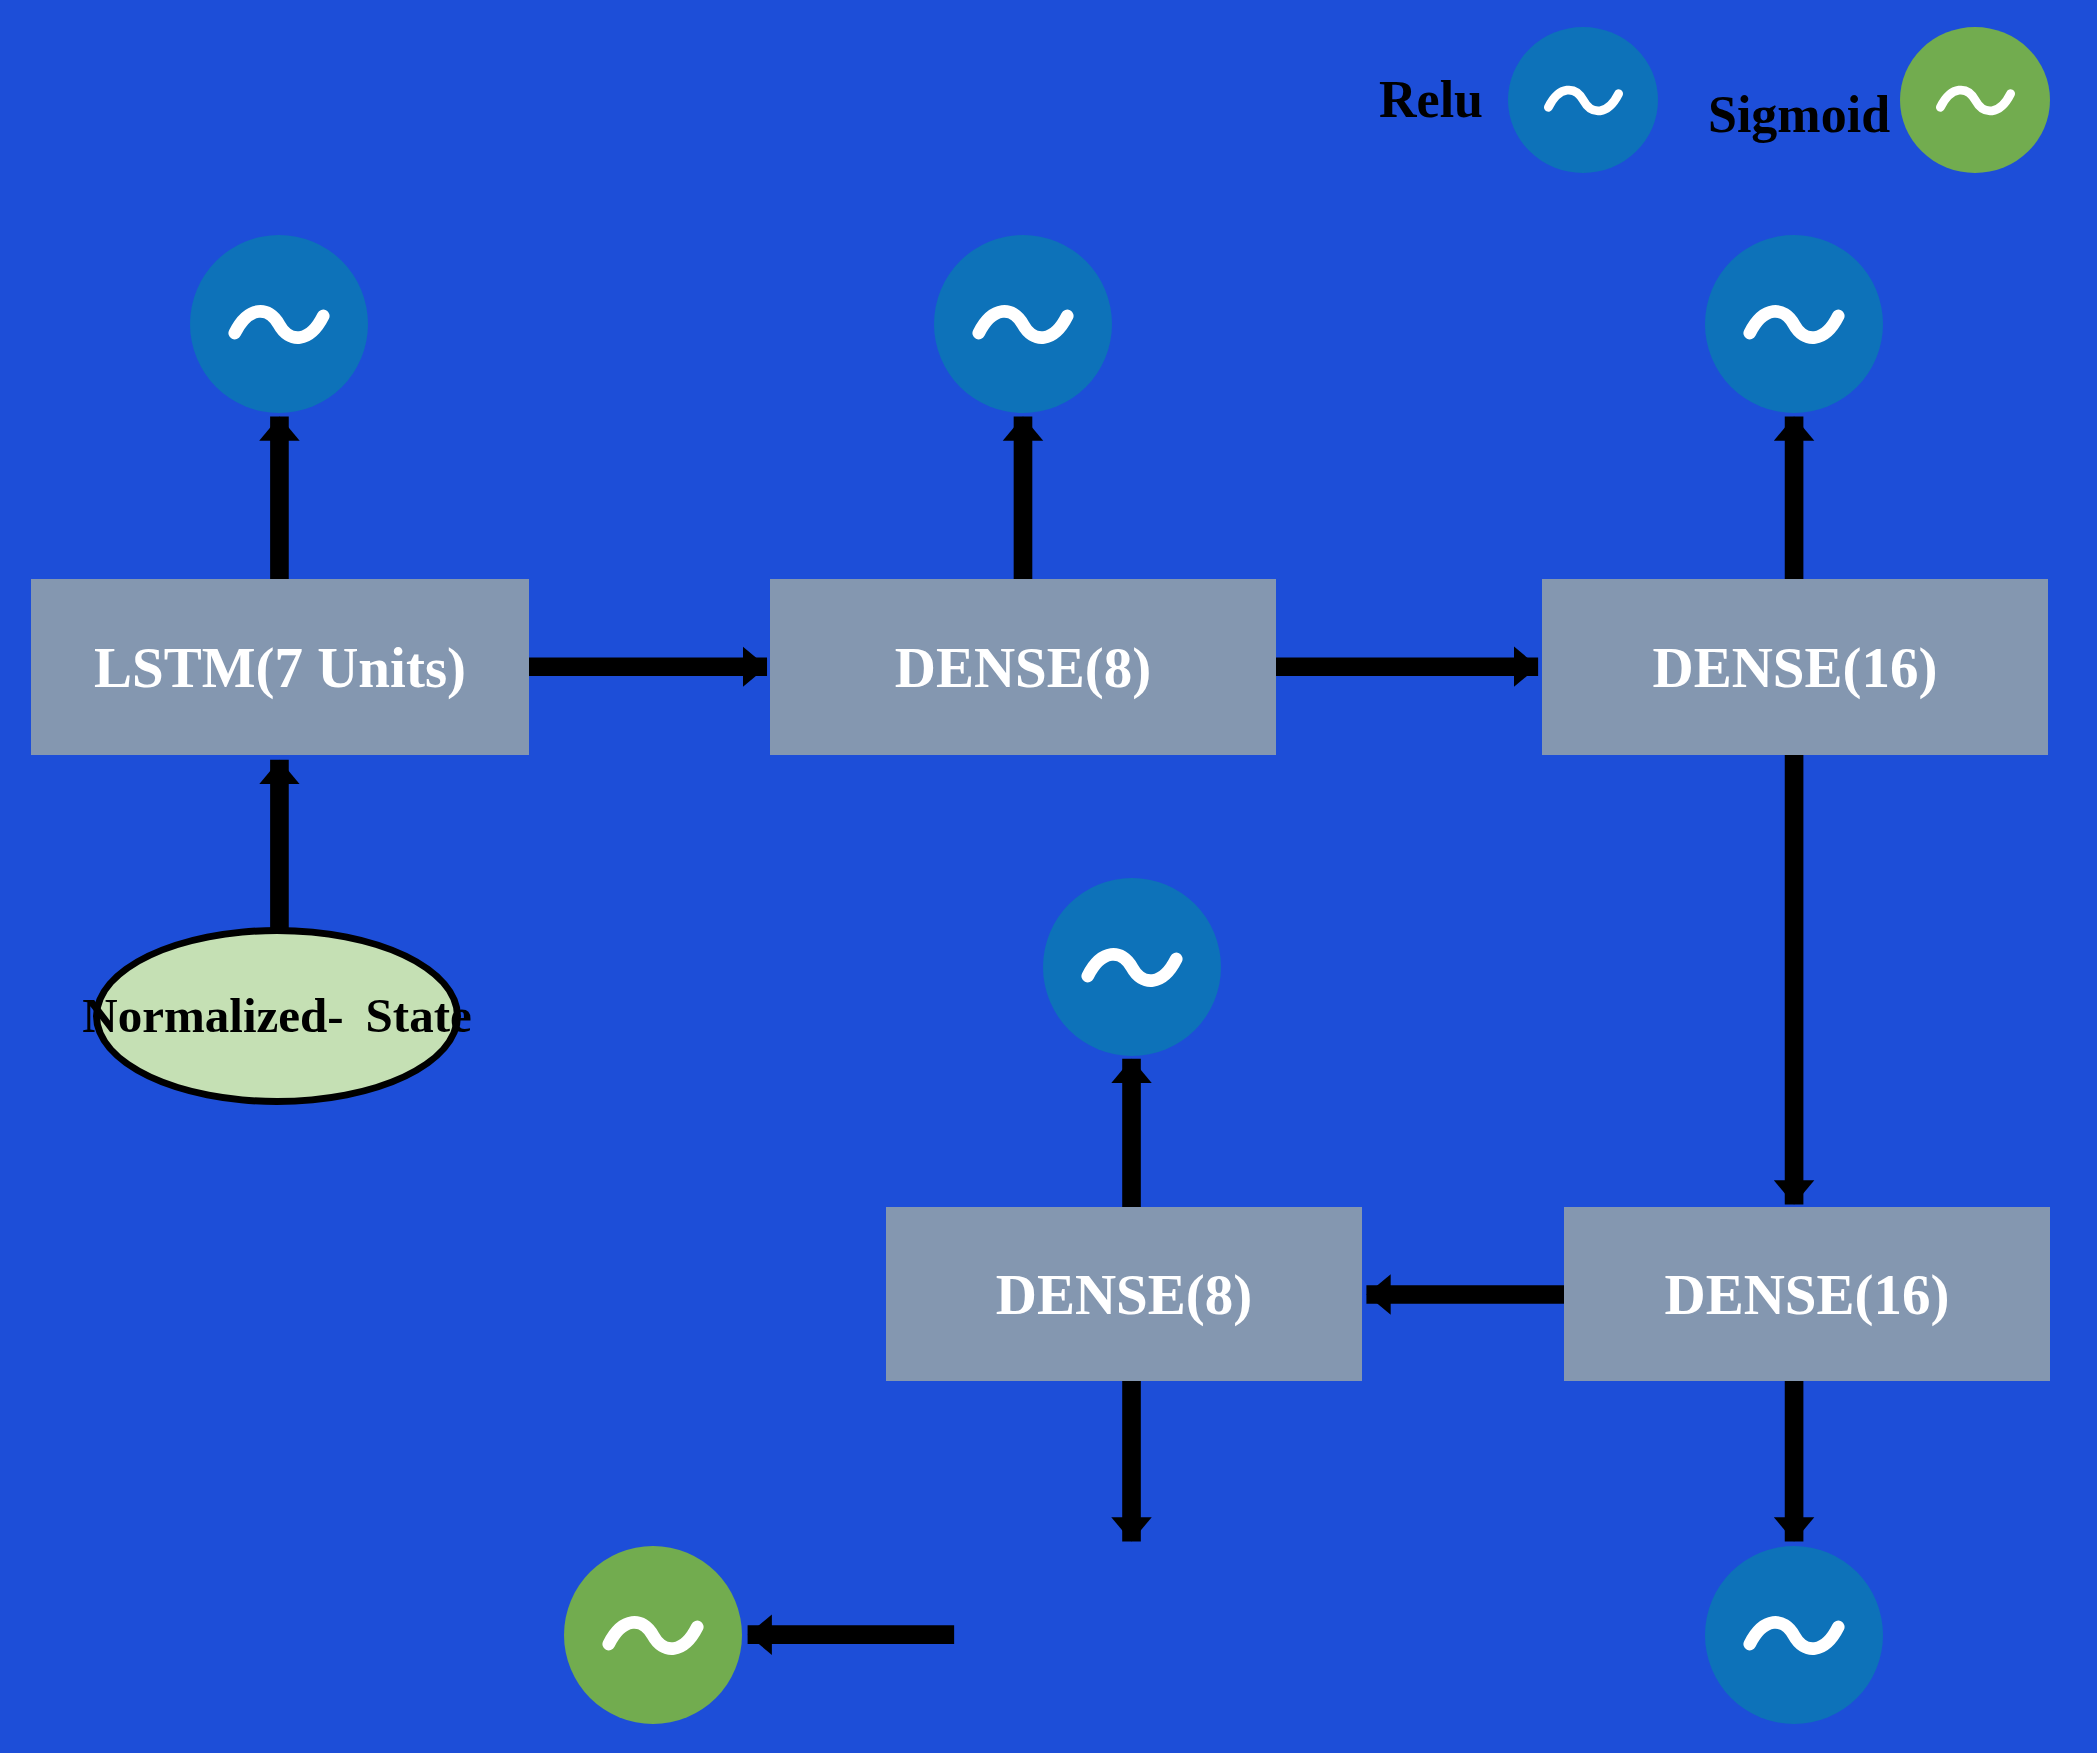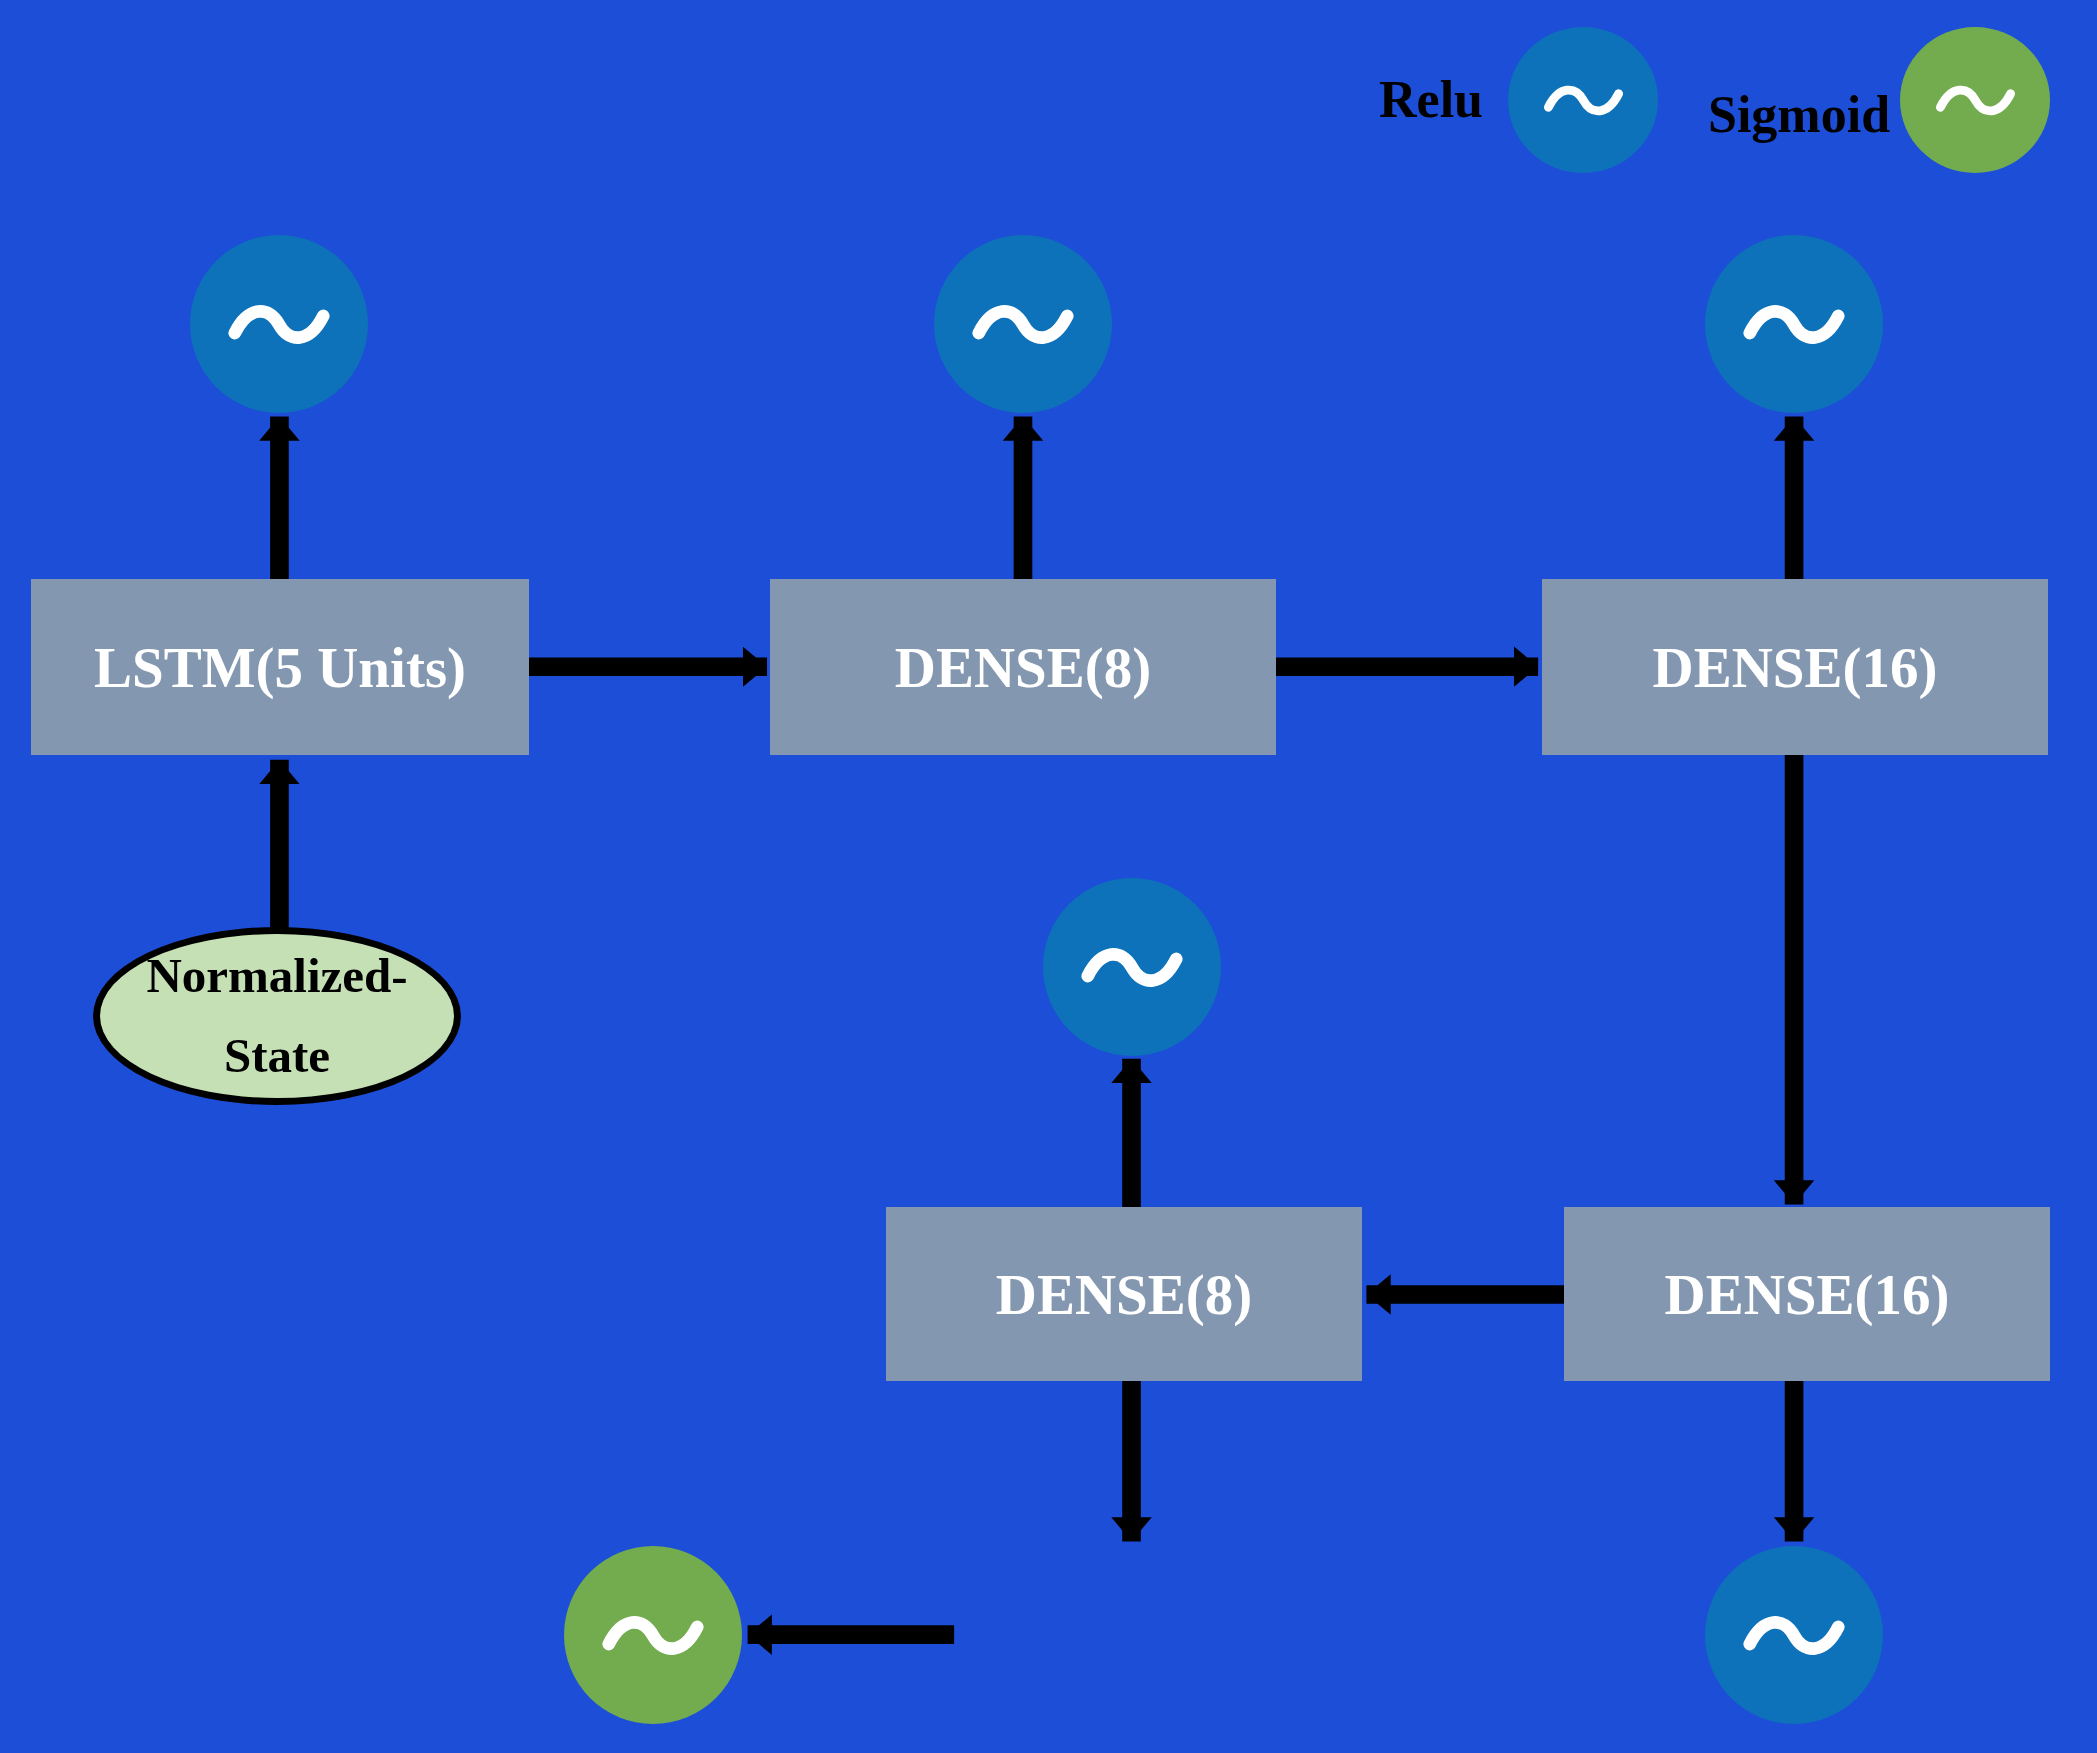--- a/index.html
+++ b/index.html
@@ -81,21 +81,21 @@
     font-size: 52px;
     color: #000000;
     white-space: nowrap;
   }
   .node-ellipse {
     position: absolute;
     border: 7.3px solid #000000;
     border-radius: 50%;
     box-sizing: border-box;
     display: flex;
-    flex-direction: column;
+    flex-direction: row;
     align-items: center;
     justify-content: center;
     text-align: center;
     color: #000000;
     font-weight: bold;
     font-size: 49px;
     line-height: 1.18;
     white-space: nowrap;
     gap: 22px;
   }
@@ -165,21 +165,21 @@
         <path d="M8,40 C24,8 48,8 60,30 C72,52 96,52 112,20"></path>
       </svg>
   </div>
   <div class="act-circle sigmoid" style="left:564px; top:1546px;">
     <svg viewBox="0 0 120 60">
         <path d="M8,40 C24,8 48,8 60,30 C72,52 96,52 112,20"></path>
       </svg>
   </div>
 
   <div class="layer-box" style="left:31px; top:579px; width:498px; height:176px;">
-    <span>LSTM(5 Units)</span>
+    <span>LSTM(7 Units)</span>
   </div>
   <div class="layer-box" style="left:770px; top:579px; width:506px; height:176px;">
     <span>DENSE(8)</span>
   </div>
   <div class="layer-box" style="left:1542px; top:579px; width:506px; height:176px;">
     <span>DENSE(16)</span>
   </div>
   <div class="layer-box" style="left:886px; top:1207px; width:476px; height:174px;">
     <span>DENSE(8)</span>
   </div>

